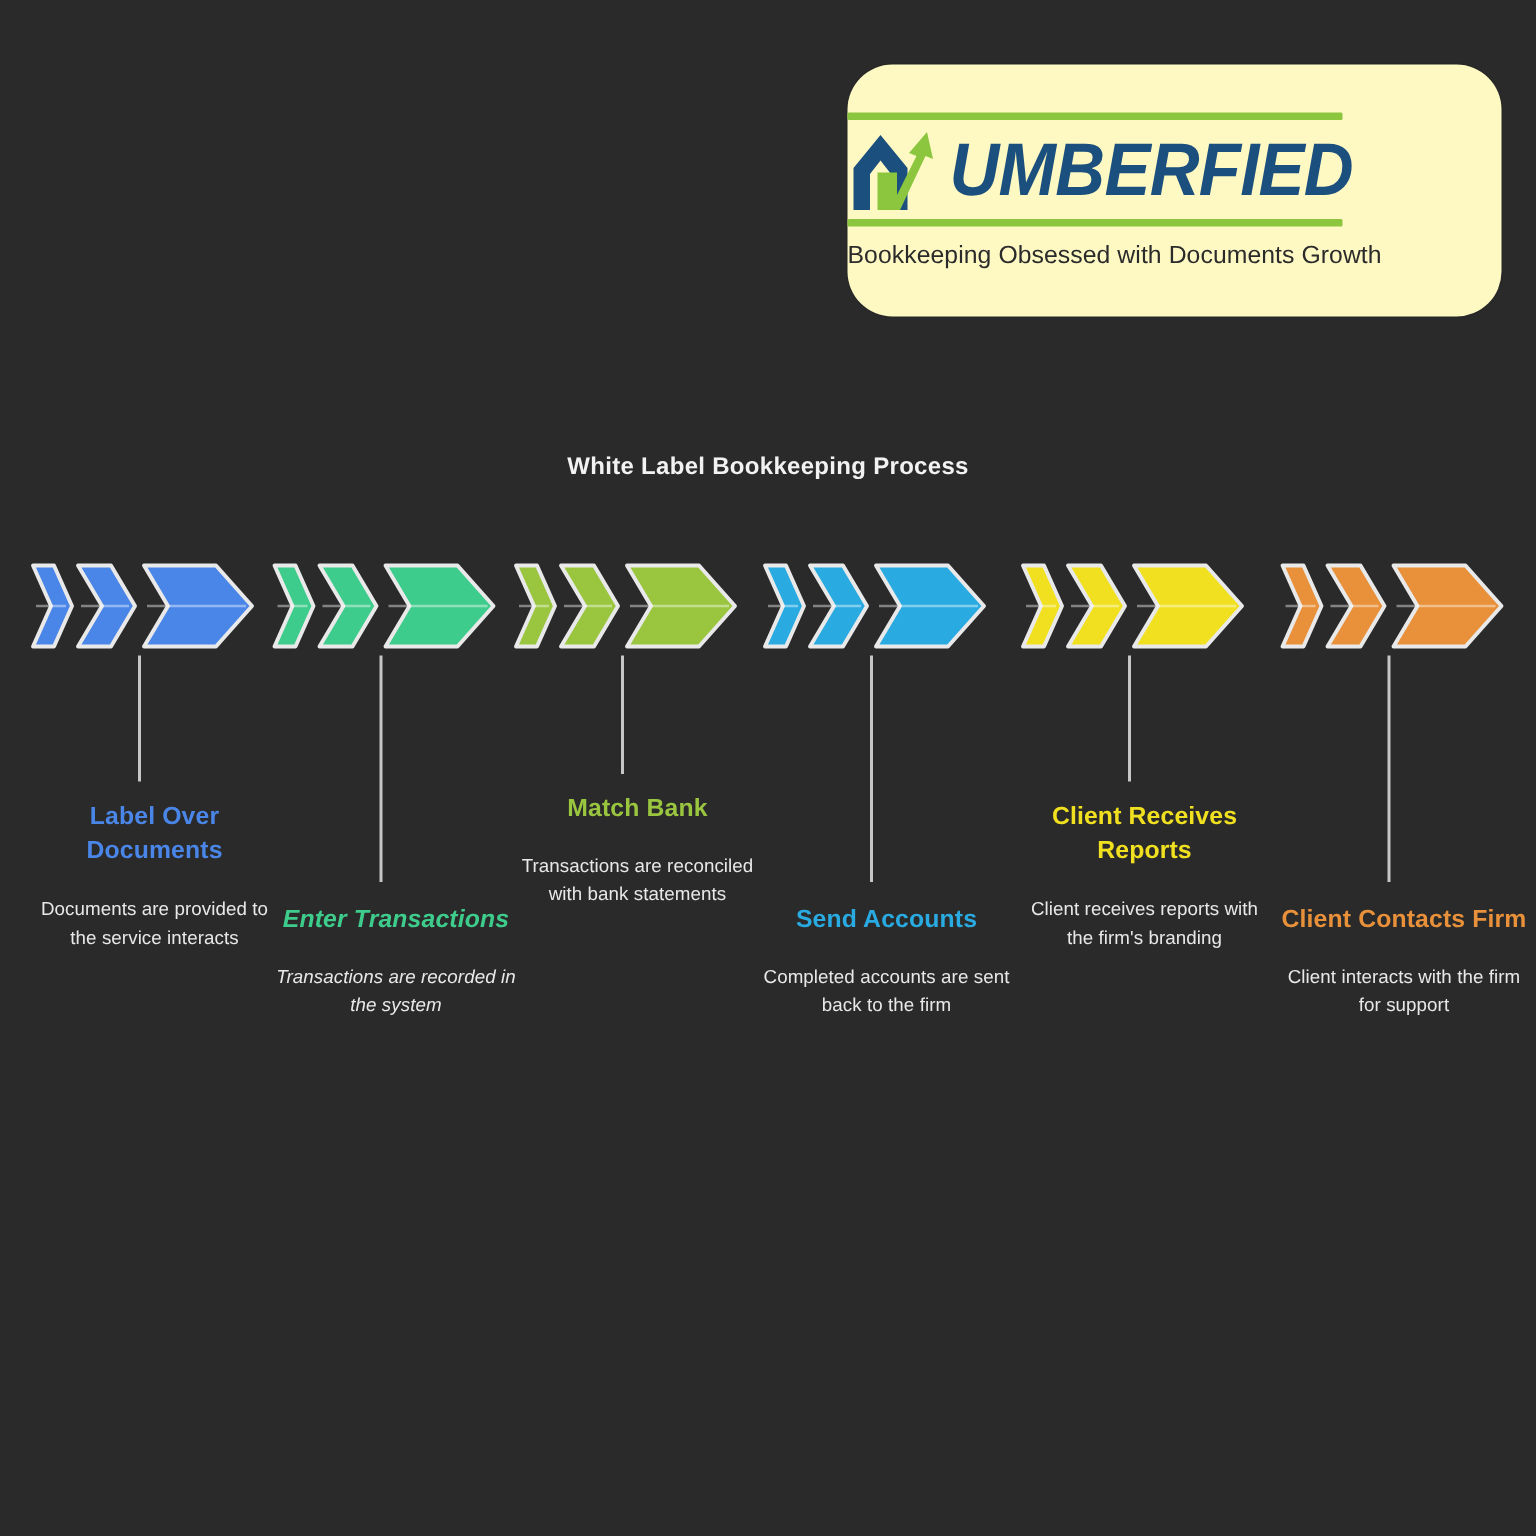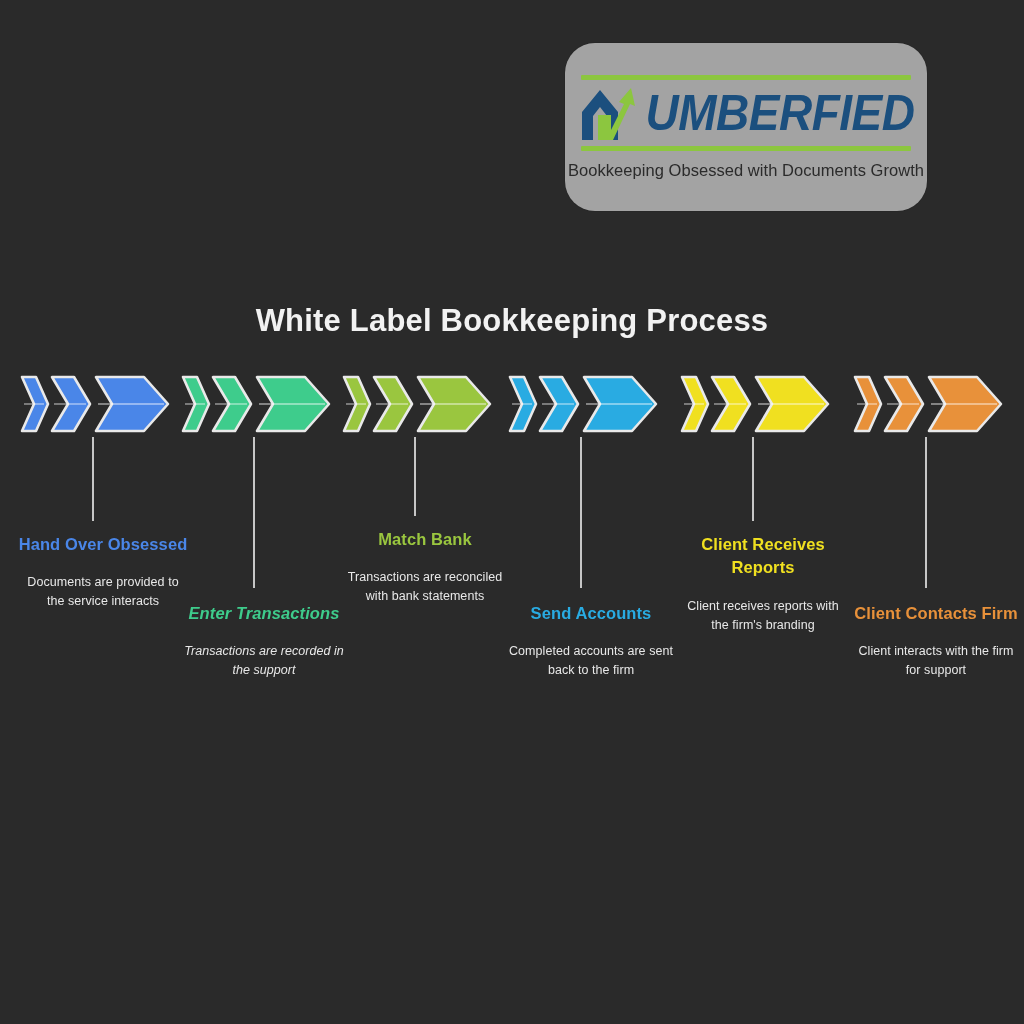--- a/index.html
+++ b/index.html
@@ -13,28 +13,28 @@
     font-family: "Liberation Sans", sans-serif;
     overflow: hidden;
     position: relative;
   }
 
   
   #logo-card {
     position: absolute;
     left: 565px;
     top: 43px;
-    width: 362px;
+    width: 436px;
     height: 168px;
-    background: #a3a3a3;
+    background: #fef9c3;
     border-radius: 30px;
     box-shadow: 0 0 0 1px rgba(0,0,0,0.06);
     display: flex;
     flex-direction: column;
-    align-items: center;
+    align-items: flex-start;
     justify-content: center;
   }
   #logo-rule-top, #logo-rule-bottom {
     width: 330px;
     height: 5px;
     background: #8cc63f;
     border-radius: 1px;
   }
   #logo-rule-top { margin-bottom: 2px; }
   #logo-rule-bottom { margin-top: 2px; }
@@ -72,21 +72,21 @@
   }
 
   
   #process-title {
     position: absolute;
     top: 303px;
     left: 0;
     width: 1024px;
     text-align: center;
     color: #f2f2f2;
-    font-size: 31px;
+    font-size: 16px;
     font-weight: bold;
     letter-spacing: 0.2px;
   }
 
   
   #steps-layer {
     position: absolute;
     left: 0;
     top: 0;
     width: 1024px;
@@ -165,39 +165,39 @@
           <path d="M4 4 L18 4 L30 31 L18 58 L4 58 L16 31 Z" fill="#4a86e8" stroke="#e9e9e9" stroke-width="2.6" stroke-linejoin="round"></path>
           <path d="M34 4 L56 4 L72 31 L56 58 L34 58 L50 31 Z" fill="#4a86e8" stroke="#e9e9e9" stroke-width="2.6" stroke-linejoin="round"></path>
           <path d="M78 4 L126 4 L150 31 L126 58 L78 58 L94 31 Z" fill="#4a86e8" stroke="#e9e9e9" stroke-width="2.6" stroke-linejoin="round"></path>
           <line x1="6" y1="31" x2="26" y2="31" stroke="rgba(255,255,255,0.42)" stroke-width="1.8"></line>
           <line x1="36" y1="31" x2="68" y2="31" stroke="rgba(255,255,255,0.42)" stroke-width="1.8"></line>
           <line x1="80" y1="31" x2="146" y2="31" stroke="rgba(255,255,255,0.42)" stroke-width="1.8"></line>
         </svg>
       </div>
       <div class="connector" style="top: 437px; height: 84px;"></div>
       <div class="step-text" style="top: 533px;">
-        <div class="step-heading" style="color: rgb(74, 134, 232);">Hand Over Obsessed</div>
+        <div class="step-heading" style="color: rgb(74, 134, 232);">Label Over Documents</div>
         <div class="step-desc">Documents are provided to the service interacts</div>
       </div>
     </div>
     <div class="step" style="left: 179px;">
       <div class="chevrons">
         <svg width="170" height="62" viewBox="0 0 170 62">
           <path d="M4 4 L18 4 L30 31 L18 58 L4 58 L16 31 Z" fill="#3ecc8c" stroke="#e9e9e9" stroke-width="2.6" stroke-linejoin="round"></path>
           <path d="M34 4 L56 4 L72 31 L56 58 L34 58 L50 31 Z" fill="#3ecc8c" stroke="#e9e9e9" stroke-width="2.6" stroke-linejoin="round"></path>
           <path d="M78 4 L126 4 L150 31 L126 58 L78 58 L94 31 Z" fill="#3ecc8c" stroke="#e9e9e9" stroke-width="2.6" stroke-linejoin="round"></path>
           <line x1="6" y1="31" x2="26" y2="31" stroke="rgba(255,255,255,0.42)" stroke-width="1.8"></line>
           <line x1="36" y1="31" x2="68" y2="31" stroke="rgba(255,255,255,0.42)" stroke-width="1.8"></line>
           <line x1="80" y1="31" x2="146" y2="31" stroke="rgba(255,255,255,0.42)" stroke-width="1.8"></line>
         </svg>
       </div>
       <div class="connector" style="top: 437px; height: 151px;"></div>
       <div class="step-text" style="top: 602px; font-style: italic;">
         <div class="step-heading" style="color: rgb(62, 204, 140);">Enter Transactions</div>
-        <div class="step-desc">Transactions are recorded in the support</div>
+        <div class="step-desc">Transactions are recorded in the system</div>
       </div>
     </div>
     <div class="step" style="left: 340px;">
       <div class="chevrons">
         <svg width="170" height="62" viewBox="0 0 170 62">
           <path d="M4 4 L18 4 L30 31 L18 58 L4 58 L16 31 Z" fill="#9ac63f" stroke="#e9e9e9" stroke-width="2.6" stroke-linejoin="round"></path>
           <path d="M34 4 L56 4 L72 31 L56 58 L34 58 L50 31 Z" fill="#9ac63f" stroke="#e9e9e9" stroke-width="2.6" stroke-linejoin="round"></path>
           <path d="M78 4 L126 4 L150 31 L126 58 L78 58 L94 31 Z" fill="#9ac63f" stroke="#e9e9e9" stroke-width="2.6" stroke-linejoin="round"></path>
           <line x1="6" y1="31" x2="26" y2="31" stroke="rgba(255,255,255,0.42)" stroke-width="1.8"></line>
           <line x1="36" y1="31" x2="68" y2="31" stroke="rgba(255,255,255,0.42)" stroke-width="1.8"></line>

